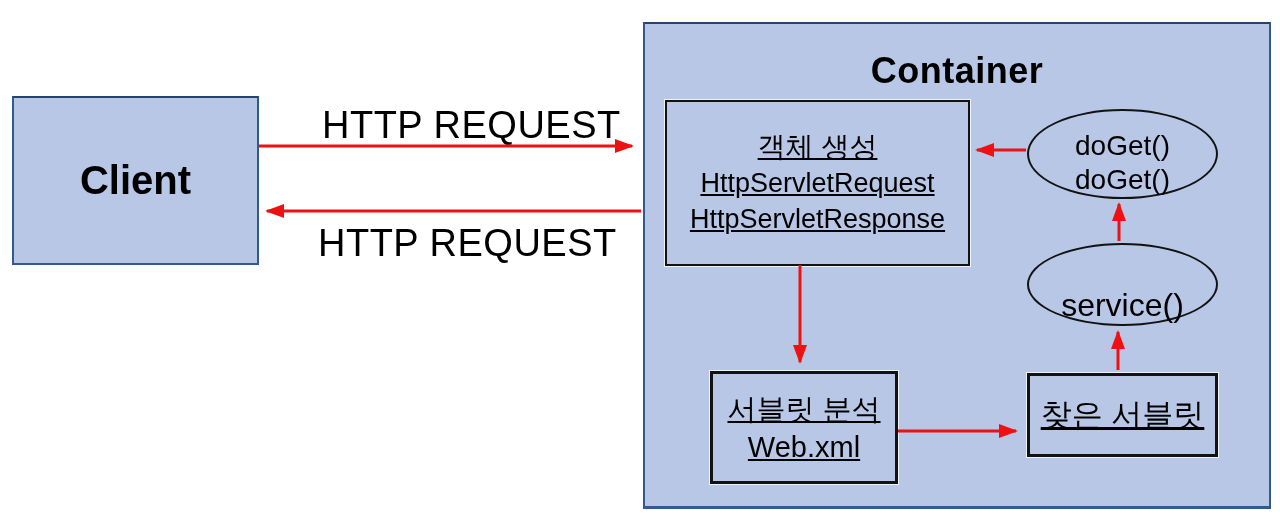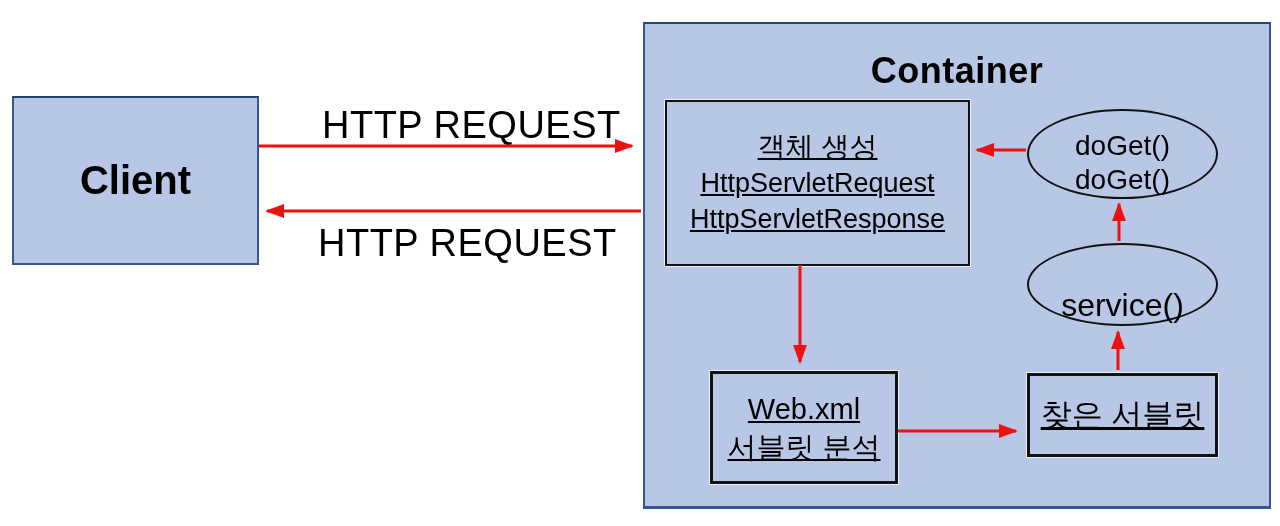--- a/index.html
+++ b/index.html
@@ -142,22 +142,22 @@
     <div class="ellipse doget-dopost-ellipse">
       <span>doGet()</span>
       <span>doGet()</span>
     </div>
 
     <div class="ellipse service-ellipse">
       <span>service()</span>
     </div>
 
     <div class="inner-box servlet-analysis-box">
+      <span>서블릿 분석</span>
       <span>Web.xml</span>
-      <span>서블릿 분석</span>
     </div>
 
     <div class="inner-box found-servlet-box">
       <span>찾은 서블릿</span>
     </div>
   </div>
 
   <svg class="arrow-layer" viewBox="0 0 1280 526">
     <defs>
       <marker id="head" markerUnits="userSpaceOnUse" markerWidth="19" markerHeight="14" refX="17" refY="7" orient="auto">

